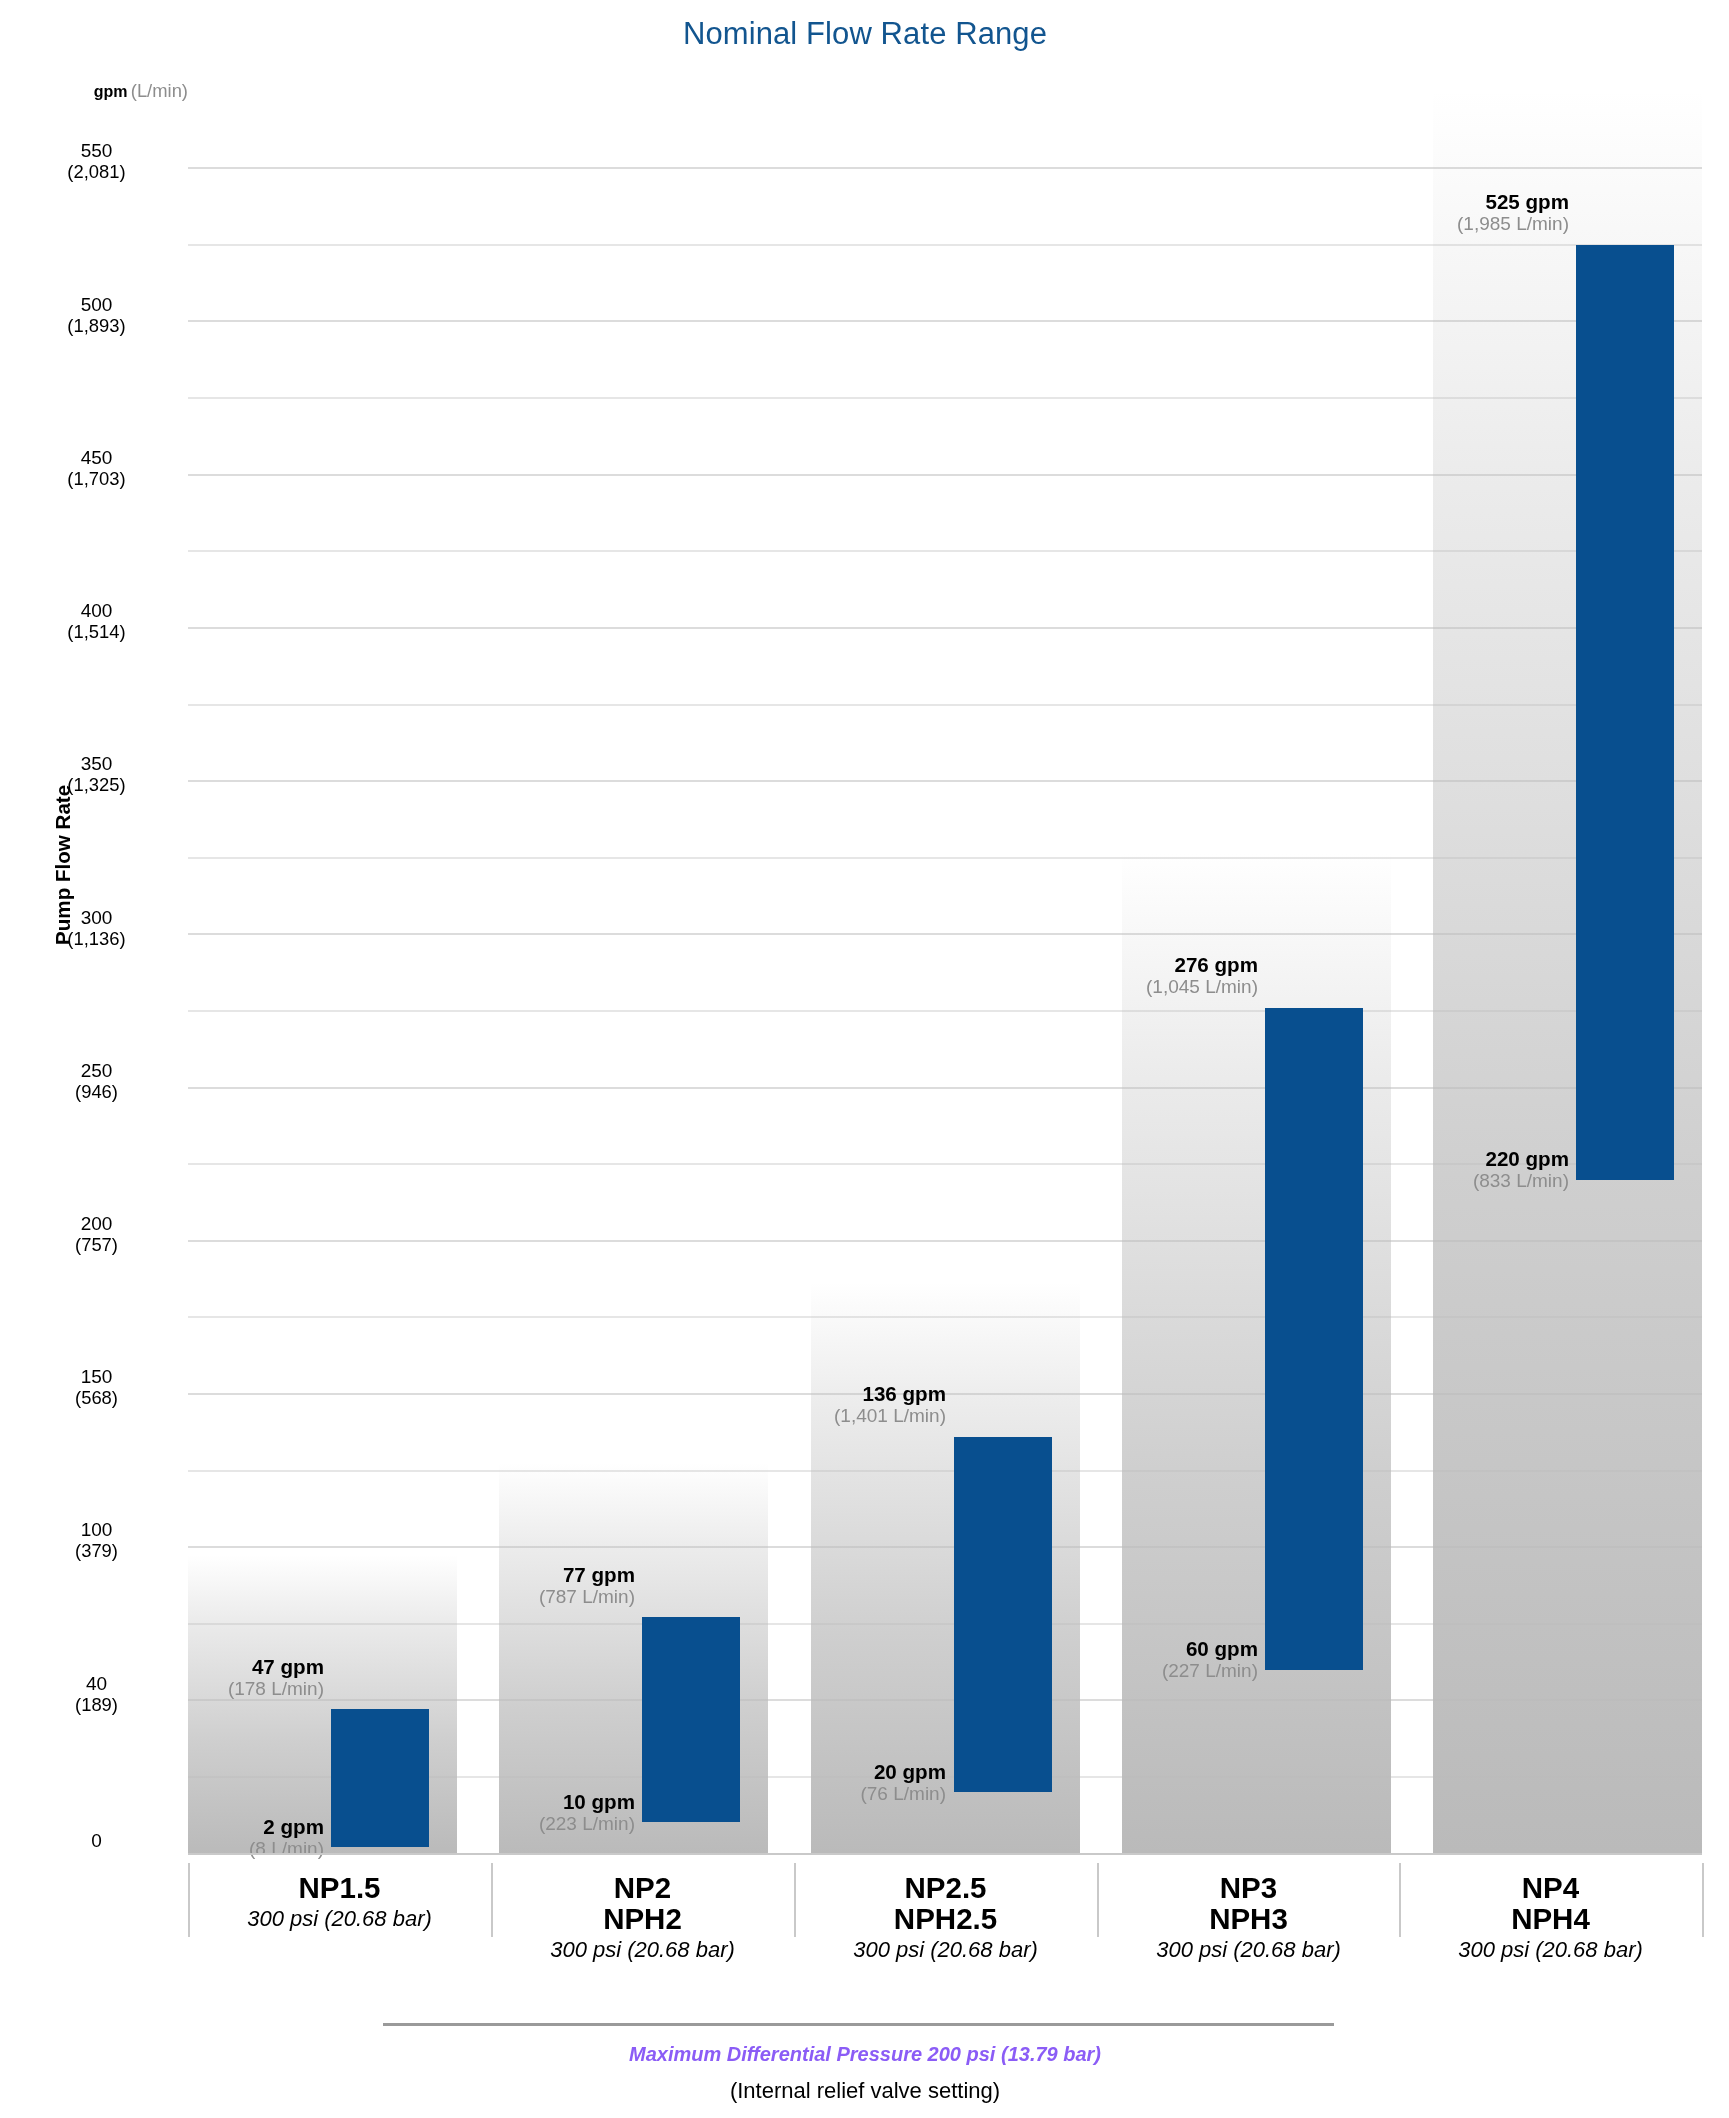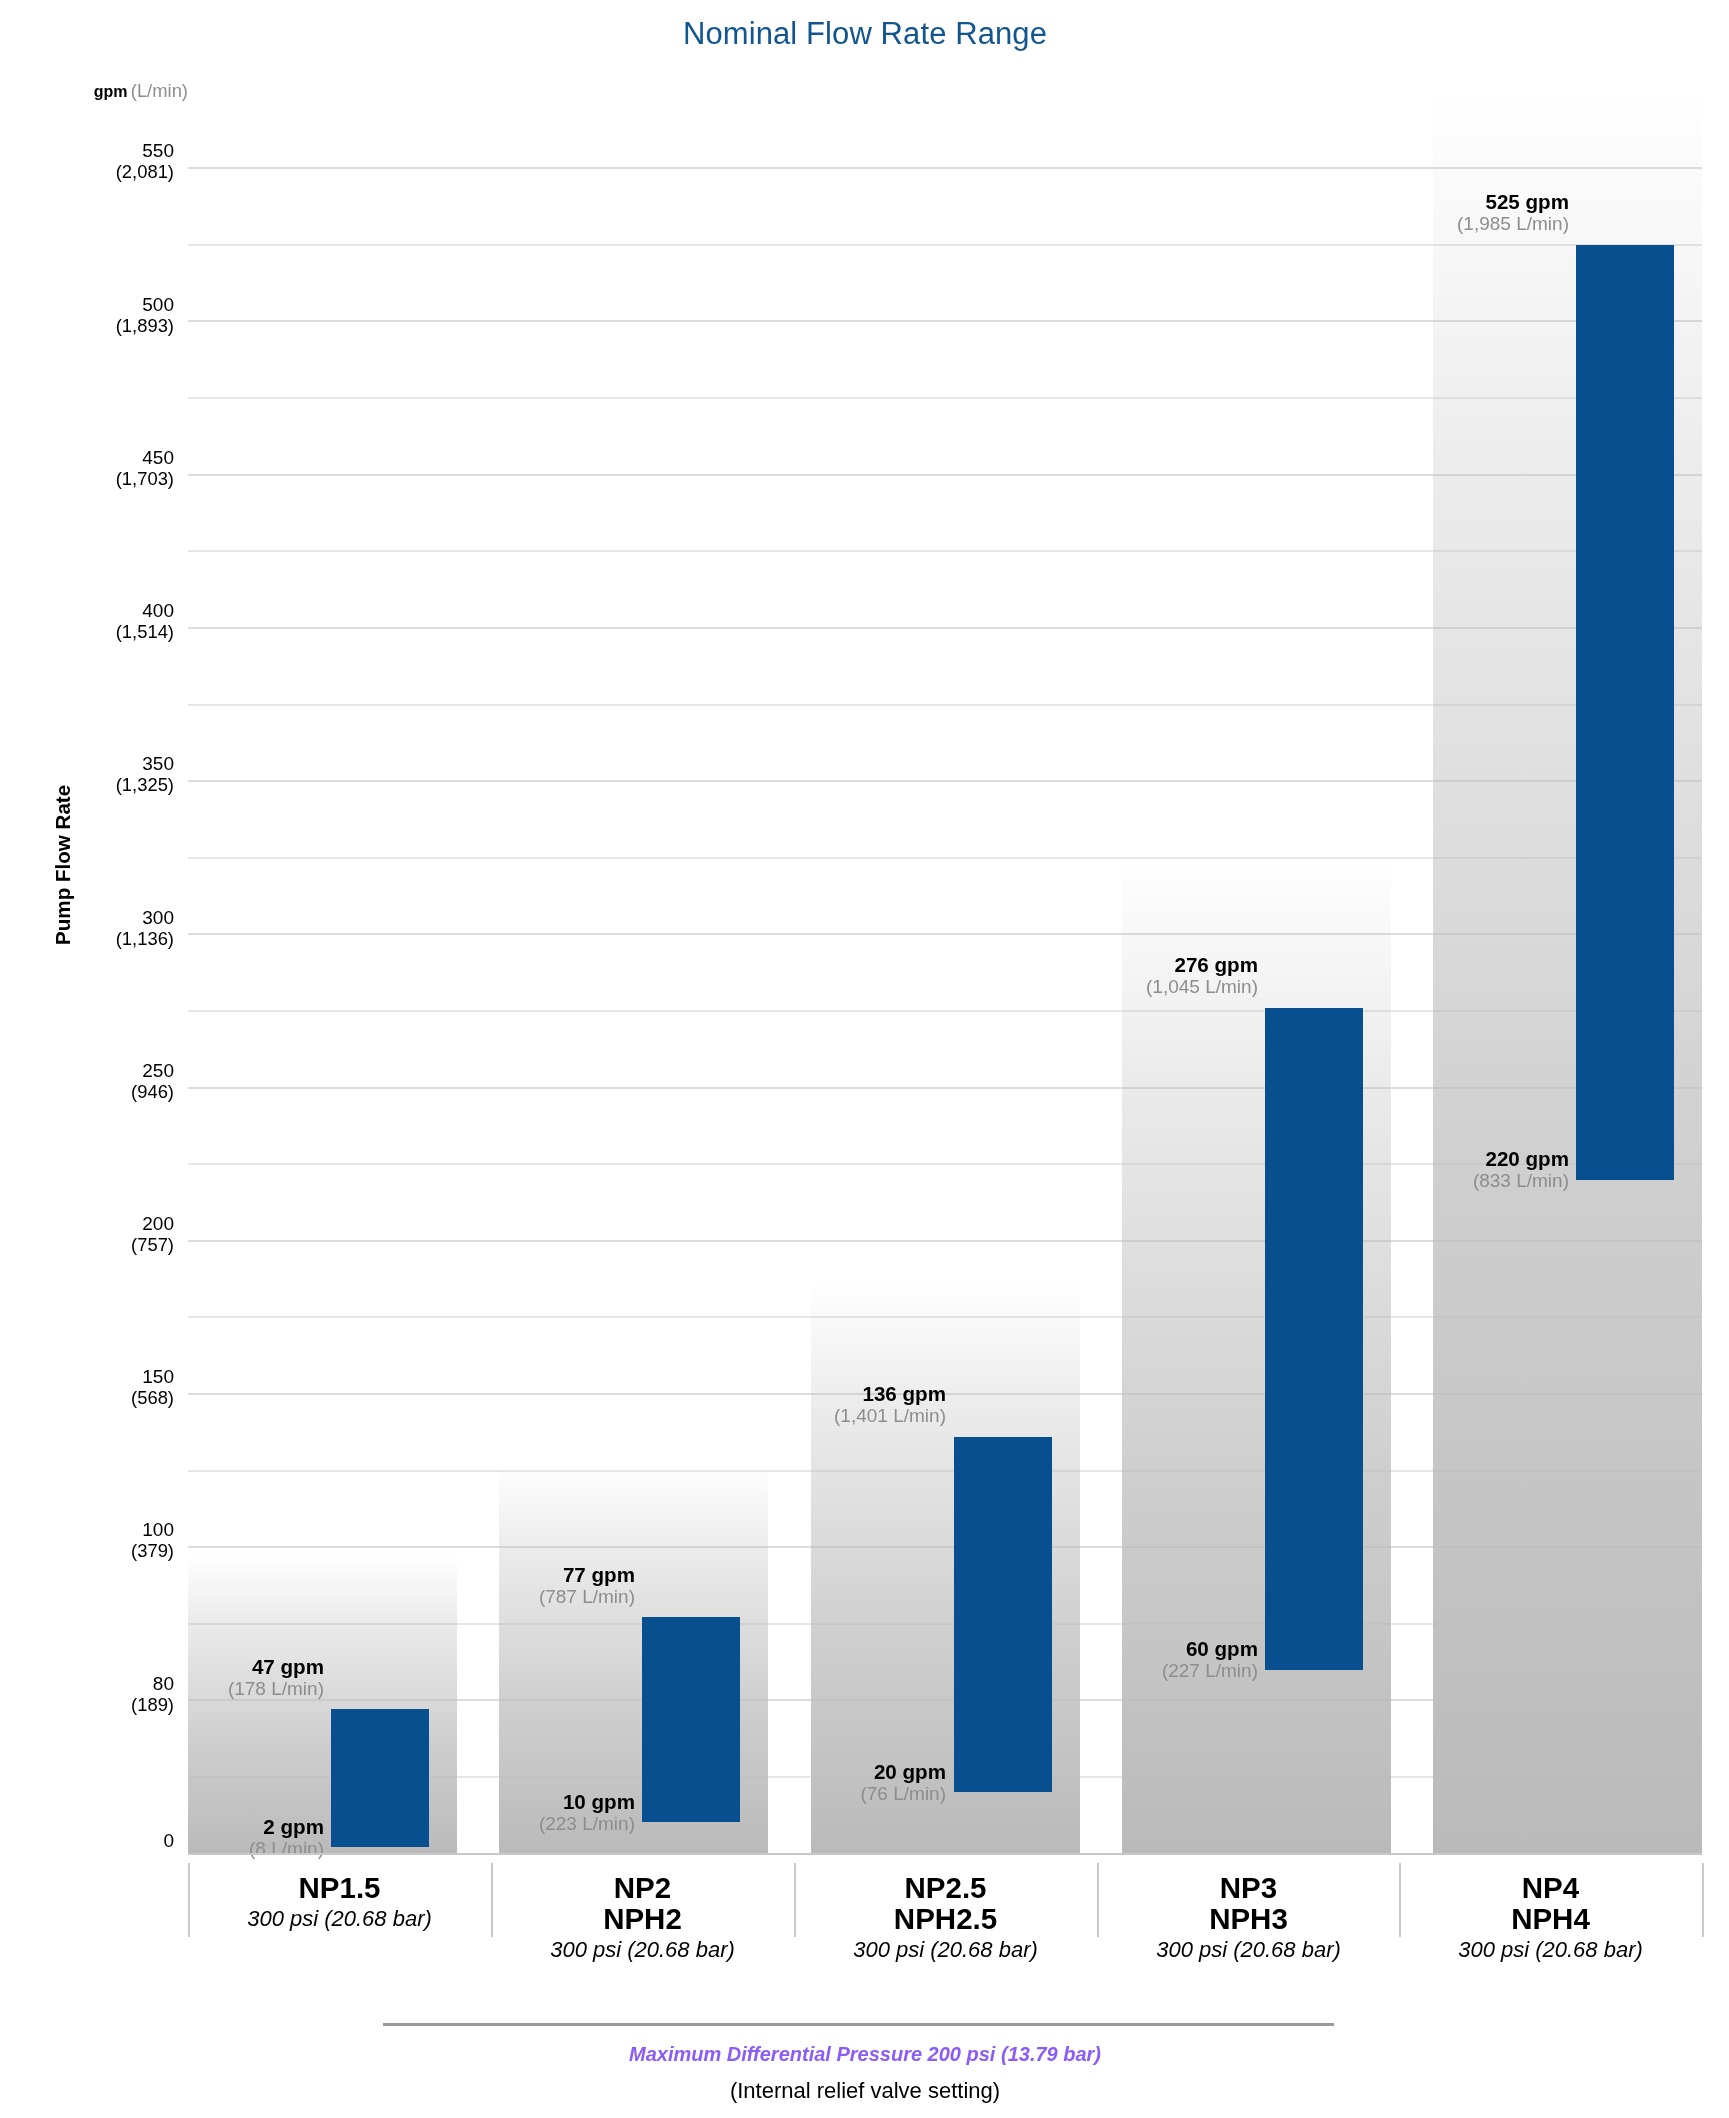--- a/index.html
+++ b/index.html
@@ -49,21 +49,21 @@
     position:absolute;left:188px;width:1514px;height:2.2px;
     background:#dcdcdc;
   }
   .grid-line.minor{background:#e6e6e6;height:2.2px;}
 
   
   .y-tick{
     position:absolute;
     width:155px;
     right:1556px;
-    text-align:right;
+    text-align:center;
     line-height:1.1;
   }
   .y-tick .t1{font-size:19px;color:#000;display:block;}
   .y-tick .t2{font-size:18.4px;color:#000;display:block;}
 
   
   .col-band{
     position:absolute;
     bottom:0;
   }
@@ -188,21 +188,21 @@
       </div>
       <div class="y-tick" style="top: 1367px;">
         <span class="t1">150</span>
         <span class="t2">(568)</span>
       </div>
       <div class="y-tick" style="top: 1520px;">
         <span class="t1">100</span>
         <span class="t2">(379)</span>
       </div>
       <div class="y-tick" style="top: 1674px;">
-        <span class="t1">80</span>
+        <span class="t1">40</span>
         <span class="t2">(189)</span>
       </div>
       <div class="y-tick" style="top: 1831px;">
         <span class="t1">0</span>
       </div>
       <div class="col-band" style="left: 188px; width: 269px; top: 1555px; height: 299px; background: linear-gradient(rgba(190, 190, 190, 0) 0%, rgba(190, 190, 190, 0.3) 22%, rgba(188, 188, 188, 0.72) 62%, rgb(186, 186, 186) 100%);"></div>
       <div class="range-bar" style="left: 331px; width: 98px; top: 1709px; height: 138px; background: rgb(8, 79, 143);"></div>
       <div class="val-label" style="left: 88px; width: 236px; top: 1655px;">
         <span class="vmain">47 gpm</span>
         <span class="vsub">(178 L/min)</span>

